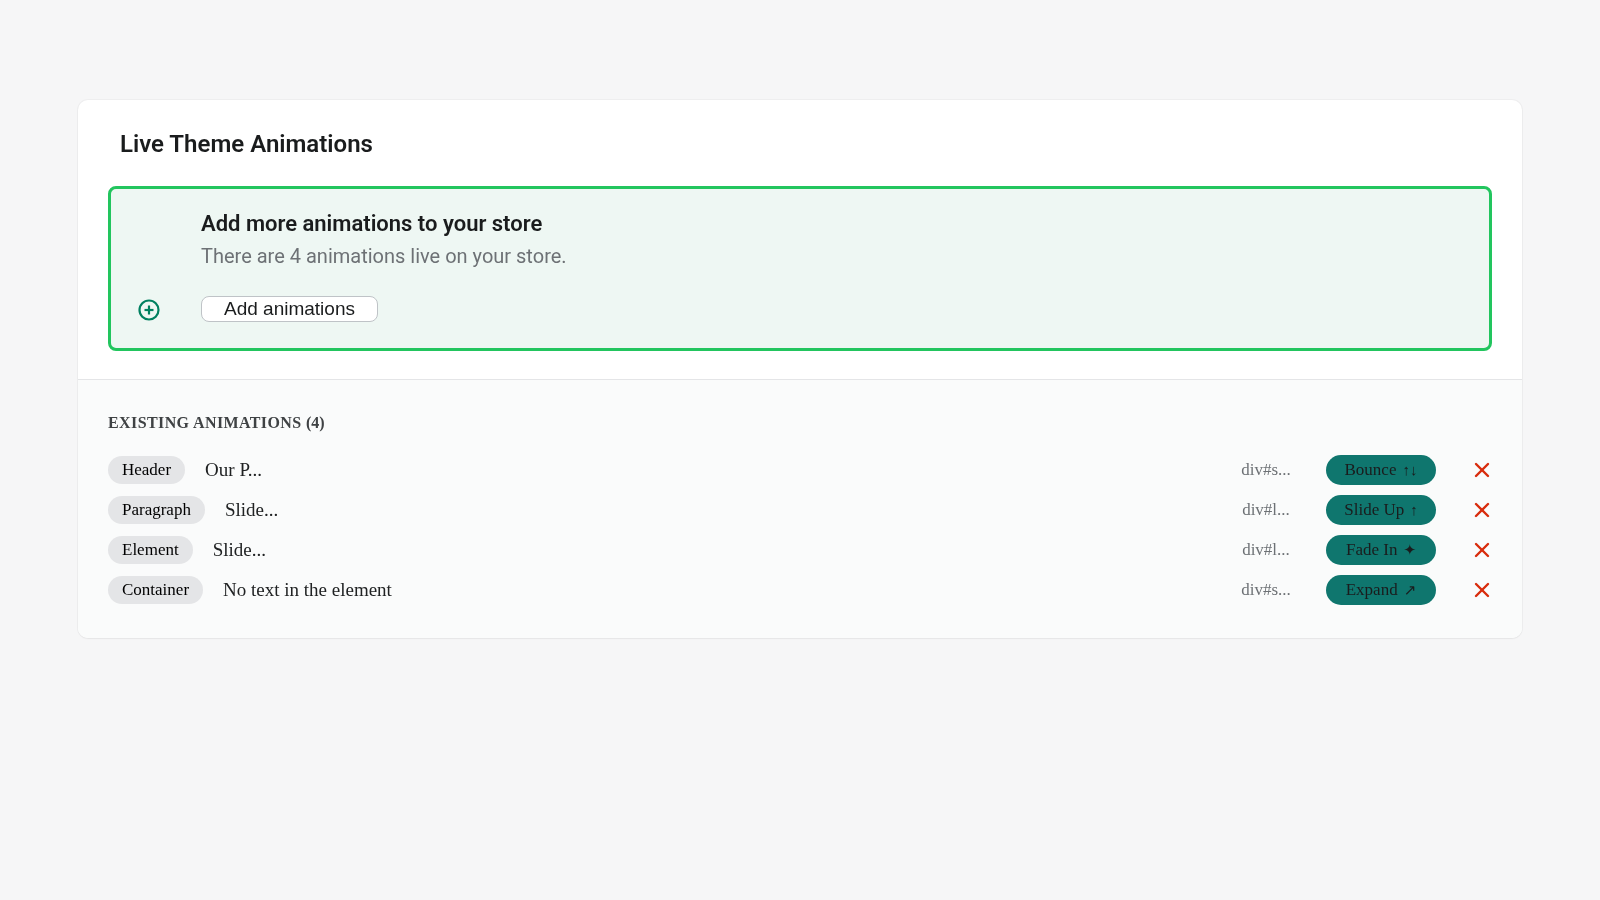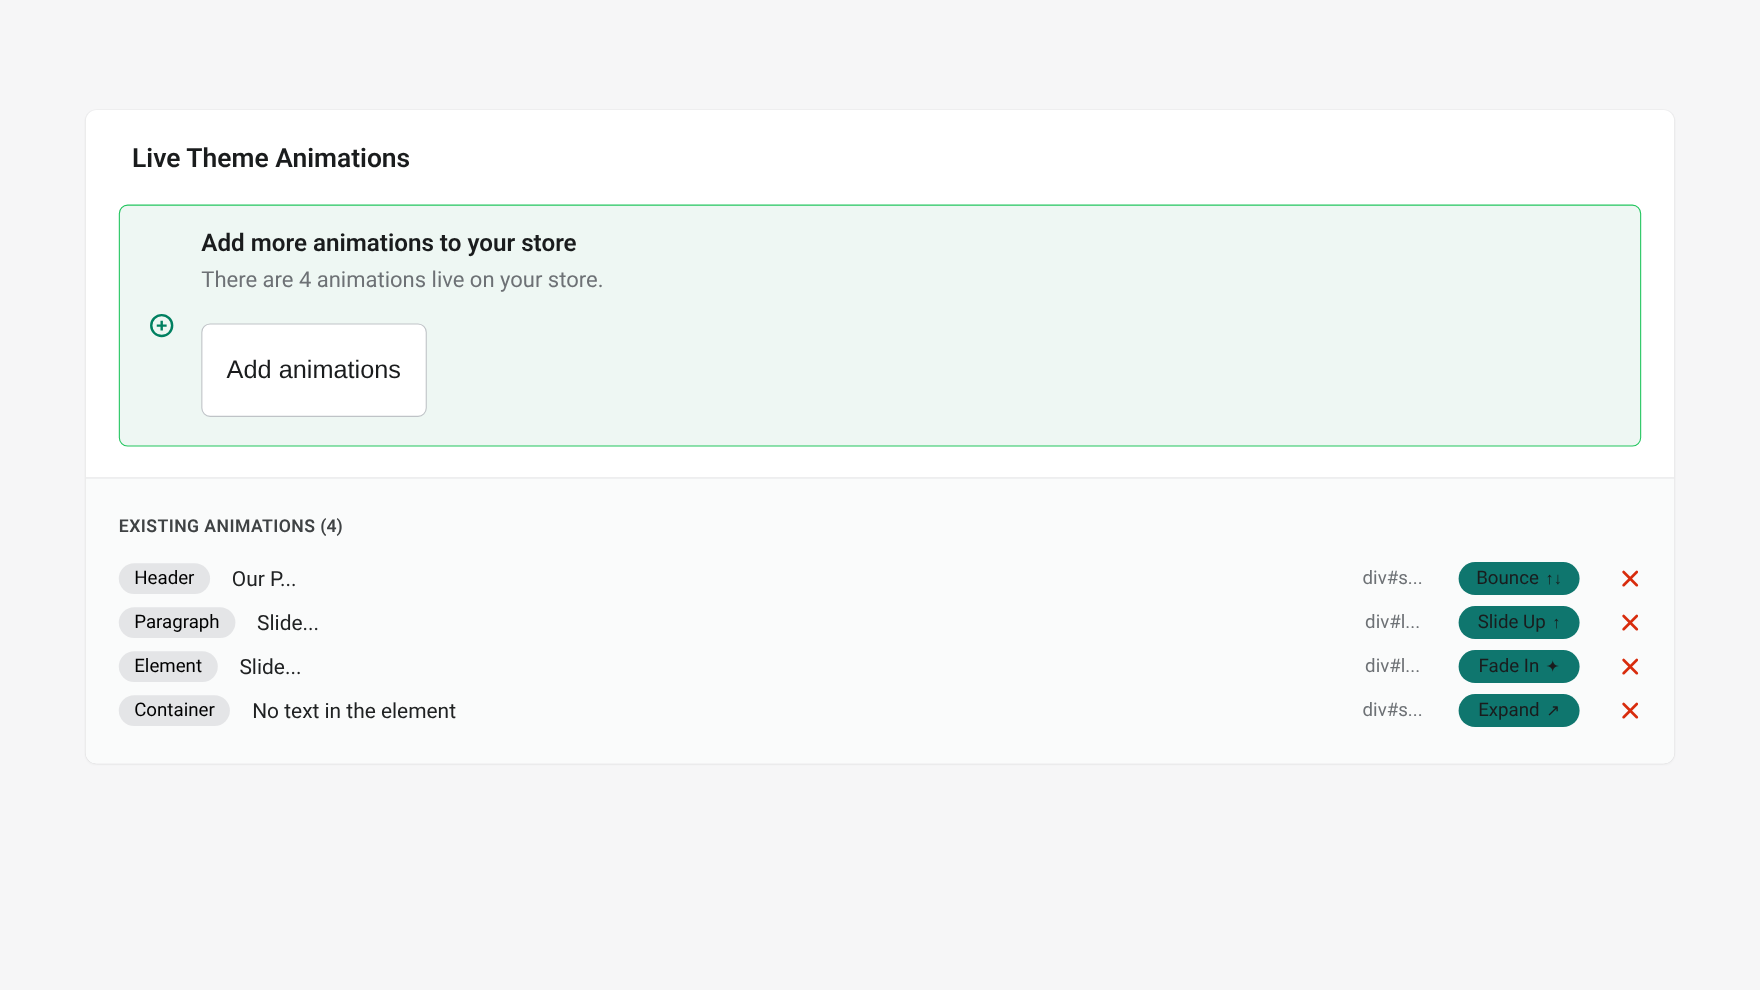--- a/index.html
+++ b/index.html
@@ -20,27 +20,27 @@
     padding: 30px 30px 28px 30px;
   }
   .title {
     font-size: 24px;
     font-weight: 650;
     color: #1a1c1d;
     margin-bottom: 28px;
     margin-left: 12px;
   }
   .banner {
-    border: 1px solid #22c55e;
+    border: 3px solid #22c55e;
     background: #eef7f3;
     border-radius: 8px;
     padding: 22px 26px 26px 26px;
     display: flex;
-    gap: 24px;
-    align-items: center;
+    gap: 40px;
+    align-items: flex-end;
   }
   .banner-icon {
     flex: 0 0 auto;
     width: 24px; height: 24px;
     margin-top: 4px;
   }
   .banner-body { flex: 1 1 auto; }
   .banner-heading {
     font-size: 22px;
     font-weight: 650;
@@ -50,30 +50,31 @@
   .banner-sub {
     font-size: 20px;
     color: #6d7175;
     margin-bottom: 28px;
   }
   .btn {
     display: inline-block;
     background: #ffffff;
     border: 1px solid #bfc3c7;
     border-radius: 8px;
-    padding: 28px 22px;
-    font-size: 23px;
+    padding: 1px 22px;
+    font-size: 19px;
     color: #1a1c1d;
     cursor: pointer;
   }
 
   .card-bottom {
     background: #fafbfb;
     border-top: 1px solid #e4e5e7;
     padding: 34px 30px 28px 30px;
+    font-family: Liberation Serif, serif;
   }
   .section-label {
     font-size: 16px;
     font-weight: 650;
     letter-spacing: 0.4px;
     color: #3f4244;
     text-transform: uppercase;
     margin-bottom: 18px;
   }
   .section-label .count { letter-spacing: 0; }

